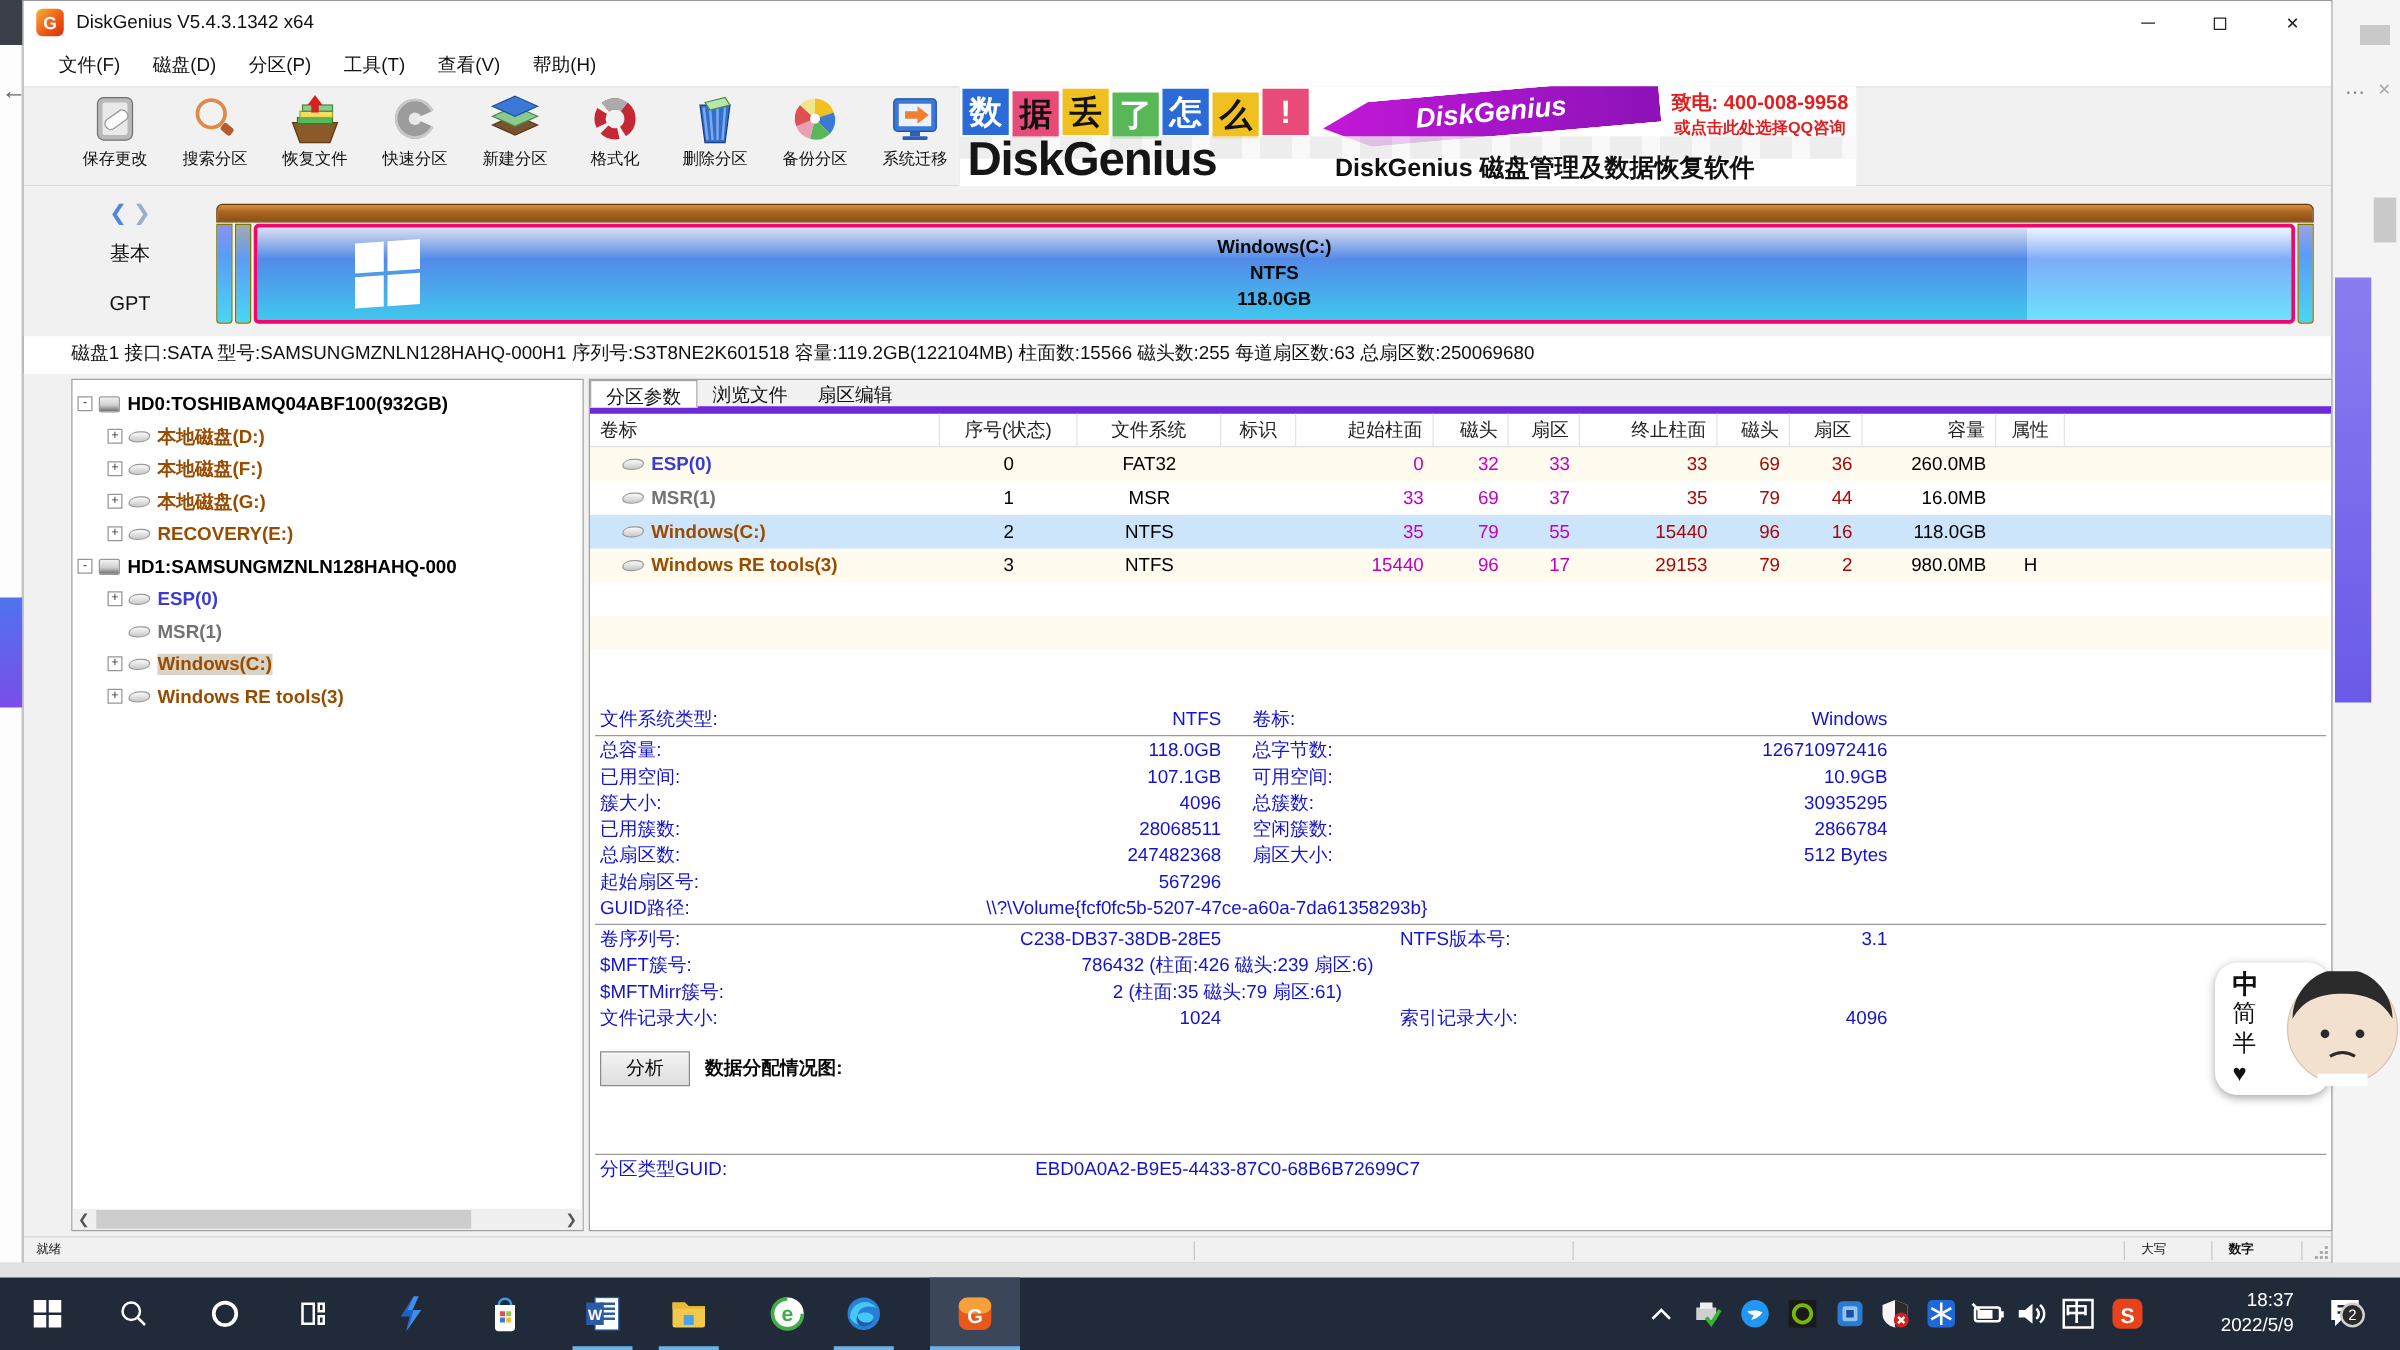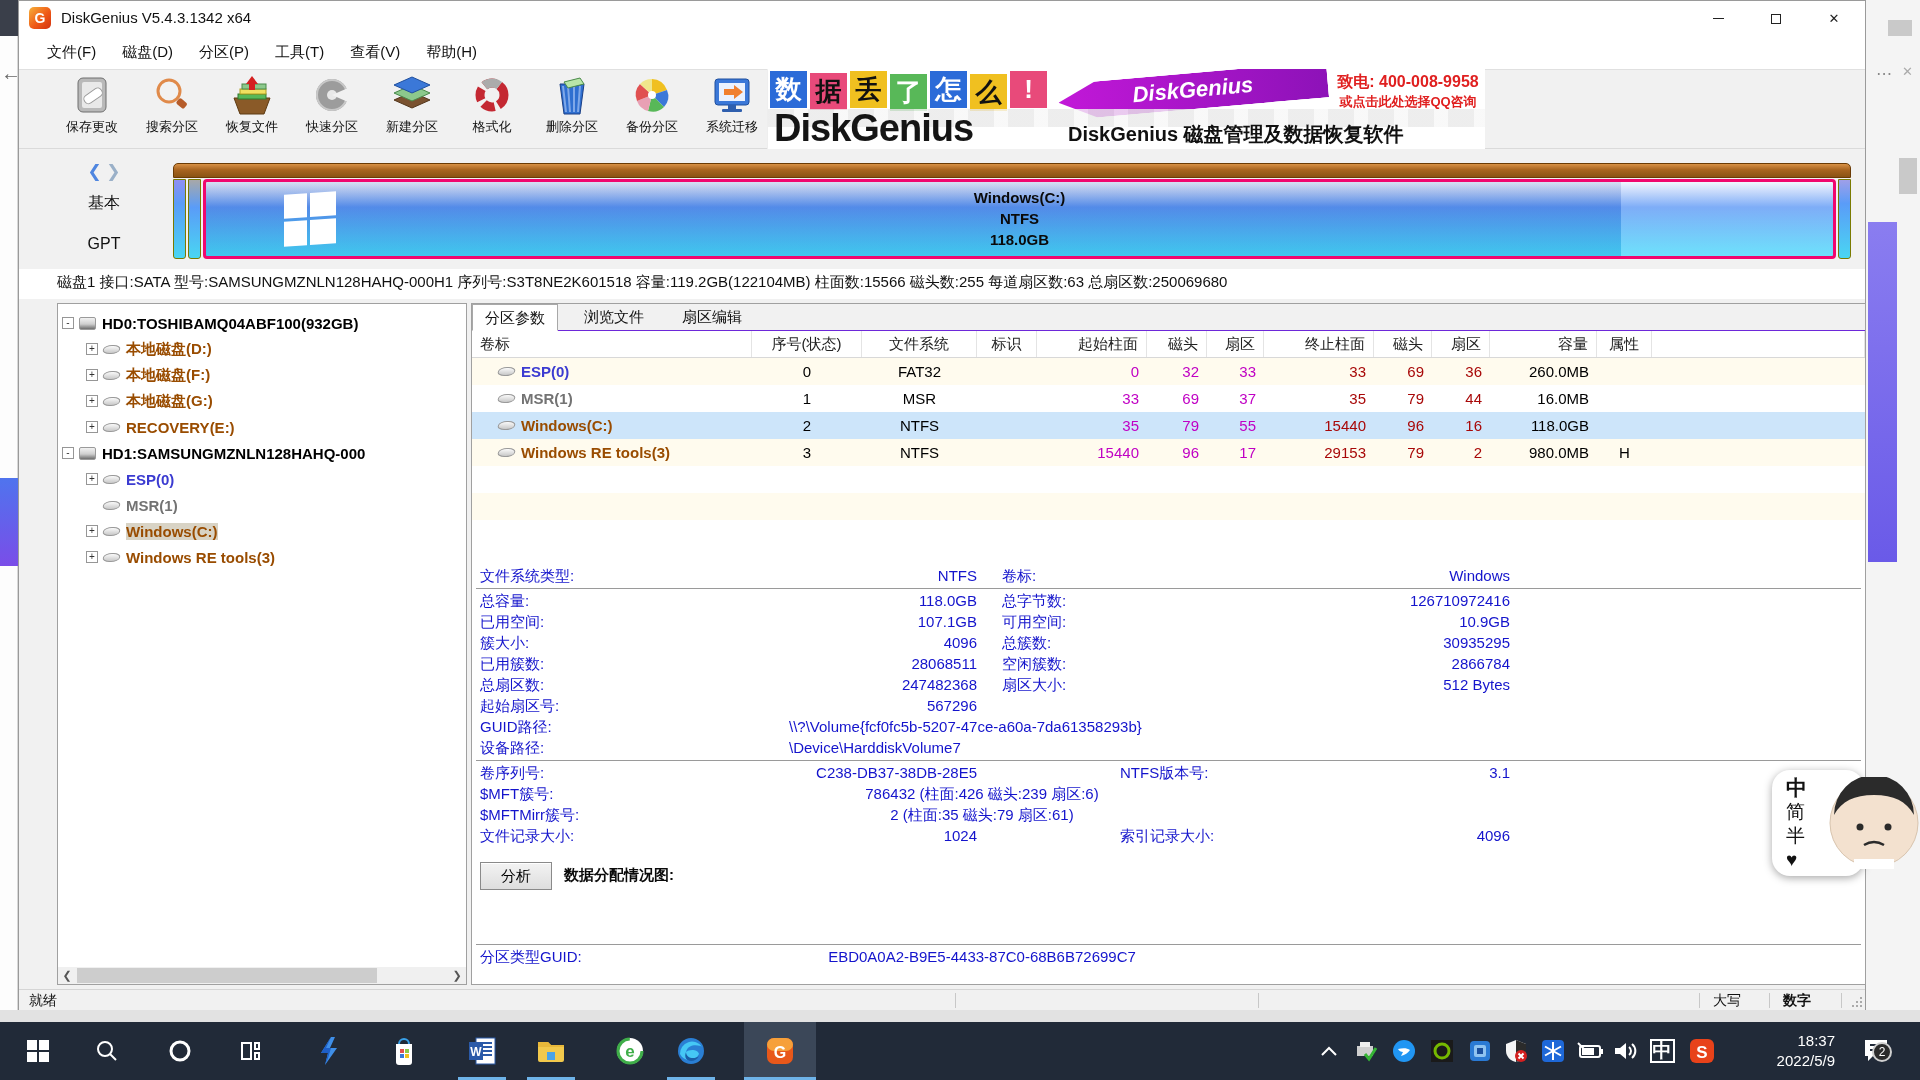--- a/index.html
+++ b/index.html
@@ -100,21 +100,21 @@
   .part-ico { width:17px; height:9px; margin-right:6px; flex:none; border-radius:45%;
     background:linear-gradient(180deg,#fafafa,#c8c8c8); border:1px solid #9a9a9a; transform:skewX(-18deg); }
   .c-black { color:#000; } .c-brown { color:#994c00; } .c-blue { color:#3b3bd1; } .c-gray { color:#737373; }
   .sel-tan { background:#d8d3c5; }
   .tree-hscroll { position:absolute; left:0; bottom:0; width:100%; height:17px; background:#f0f0f0; display:flex; align-items:center; }
   .hs-arrow { width:18px; text-align:center; color:#555; font-size:11px; }
   .hs-thumb { margin-left:1px; width:300px; height:15px; background:#cdcdcd; }
   .hs-right { position:absolute; right:0; }
 
   .right-panel { position:absolute; left:452px; top:4px; width:1395px; height:682px; background:#fff; border:1px solid #a0a0a0; overflow:hidden; }
-  .tabbar { height:27px; background:#f1f1f1; display:flex; border-bottom:1px solid #6d28d9;gap:14px; }
+  .tabbar { height:27px; background:#f1f1f1; display:flex; border-bottom:6px solid #6d28d9; }
   .tab { padding:0 12px; line-height:26px; font-size:15px; color:#111; }
   .tab.active { background:#fff; border:1px solid #a8a8a8; border-bottom:1px solid #fff; margin-bottom:-1px; }
   .grid-row { display:grid; grid-template-columns:280px 110px 115px 60px 110px 60px 57px 110px 58px 58px 107px 55px 1fr; height:27px; align-items:center; }
   .thead { border-bottom:1px solid #d8d8d8; height:27px; }
   .thead > div { border-right:1px solid #e4e4e4; height:100%; display:flex; align-items:center; font-size:15px; color:#222; padding:0 8px; }
   .ha-l { justify-content:flex-start; } .ha-c { justify-content:center; } .ha-r { justify-content:flex-end; }
   .trow { font-size:15px; }
   .trow > div { padding:0 8px; }
   .bg-cream { background:#fffbee; } .bg-white { background:#fff; } .bg-sel { background:#cde5fa; }
   .cell-name { display:flex; align-items:center; font-weight:bold; padding-left:26px !important; }
@@ -130,21 +130,21 @@
   .dvlong { position:absolute; left:317px; }
   .dvcenter { position:absolute; left:230px; width:560px; text-align:center; }
   .dl2b { position:absolute; left:648px; }
   .dsep { border-top:1px solid #9a9a9a; margin:2px 4px 1px 4px; height:0; }
   .analyze-row { position:relative; height:44px; margin-top:16px; }
   .analyze-btn { position:absolute; left:8px; top:0; width:72px; height:28px; background:linear-gradient(180deg,#f3f3f3,#dedede);
     border:1px solid #8a8a8a; box-shadow:inset 0 1px 0 #fff; color:#000; font-size:15px; text-align:center; line-height:26px; }
   .alloc-label { position:absolute; left:92px; top:4px; color:#0a0a0a; font-weight:bold; }
   .gap40 { height:36px; }
 
-  .statusbar { left:0; top:988px; width:100%; height:21px; background:#f1f1f1; border-top:1px solid #d5d5d5; font-size:14px; color:#111; }
+  .statusbar { left:0; top:988px; width:100%; height:21px; background:#f1f1f1; border-top:1px solid #d5d5d5; font-size:10px; color:#111; }
   .sb-ready { position:absolute; left:10px; top:2px; }
   .sb-sep { position:absolute; top:3px; width:1px; height:15px; background:#c8c8c8; }
   .sb-caps { position:absolute; left:1694px; top:2px; }
   .sb-num { position:absolute; left:1764px; top:2px;font-weight:bold; }
   .sb-grip { position:absolute; right:2px; top:6px; width:12px; height:12px;
     background:radial-gradient(circle at 2px 10px,#aaa 1.2px,transparent 1.5px),
                radial-gradient(circle at 6px 10px,#aaa 1.2px,transparent 1.5px),
                radial-gradient(circle at 10px 10px,#aaa 1.2px,transparent 1.5px),
                radial-gradient(circle at 6px 6px,#aaa 1.2px,transparent 1.5px),
                radial-gradient(circle at 10px 6px,#aaa 1.2px,transparent 1.5px),
@@ -548,24 +548,20 @@
           <span class="dv2">512 Bytes</span>
         </div>
         <div class="drow">
           <span class="dl1">起始扇区号:</span>
           <span class="dv1">567296</span>
         </div>
         <div class="drow">
           <span class="dl1">GUID路径:</span>
           <span class="dvlong">\\?\Volume{fcf0fc5b-5207-47ce-a60a-7da61358293b}</span>
         </div>
-        <div class="drow">
-          <span class="dl1">设备路径:</span>
-          <span class="dvlong">\Device\HarddiskVolume7</span>
-        </div>
         <div class="dsep"></div>
         <div class="drow">
           <span class="dl1">卷序列号:</span>
           <span class="dv1">C238-DB37-38DB-28E5</span>
           <span class="dl2b">NTFS版本号:</span>
           <span class="dv2">3.1</span>
         </div>
         <div class="drow">
           <span class="dl1">$MFT簇号:</span>
           <span class="dvcenter">786432 (柱面:426 磁头:239 扇区:6)</span>

